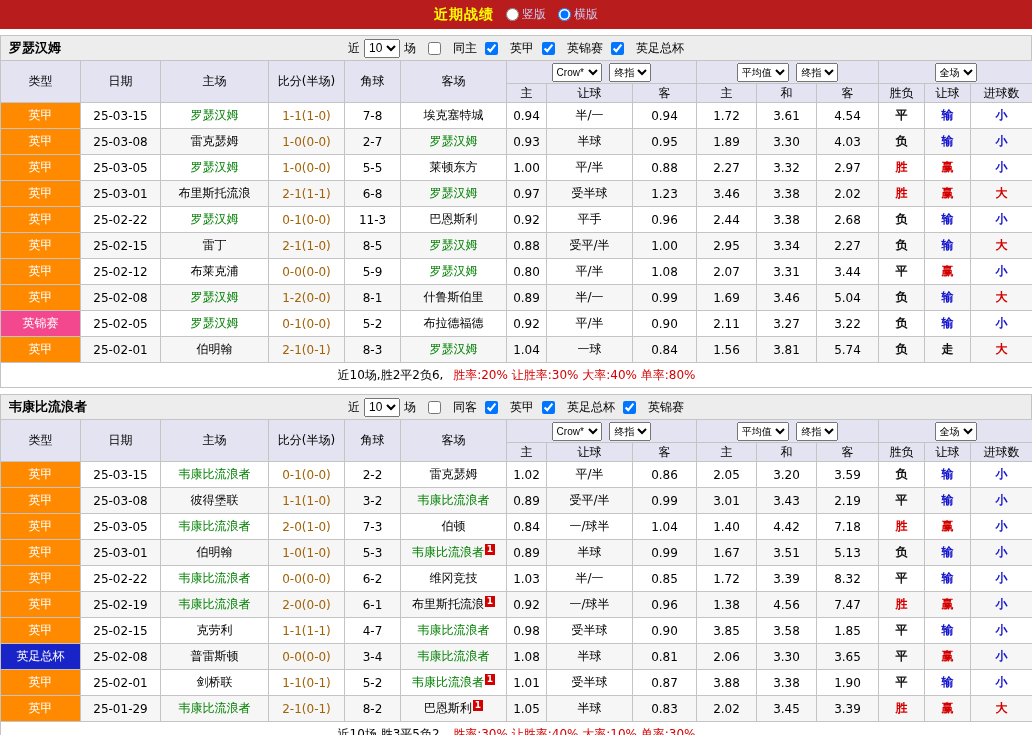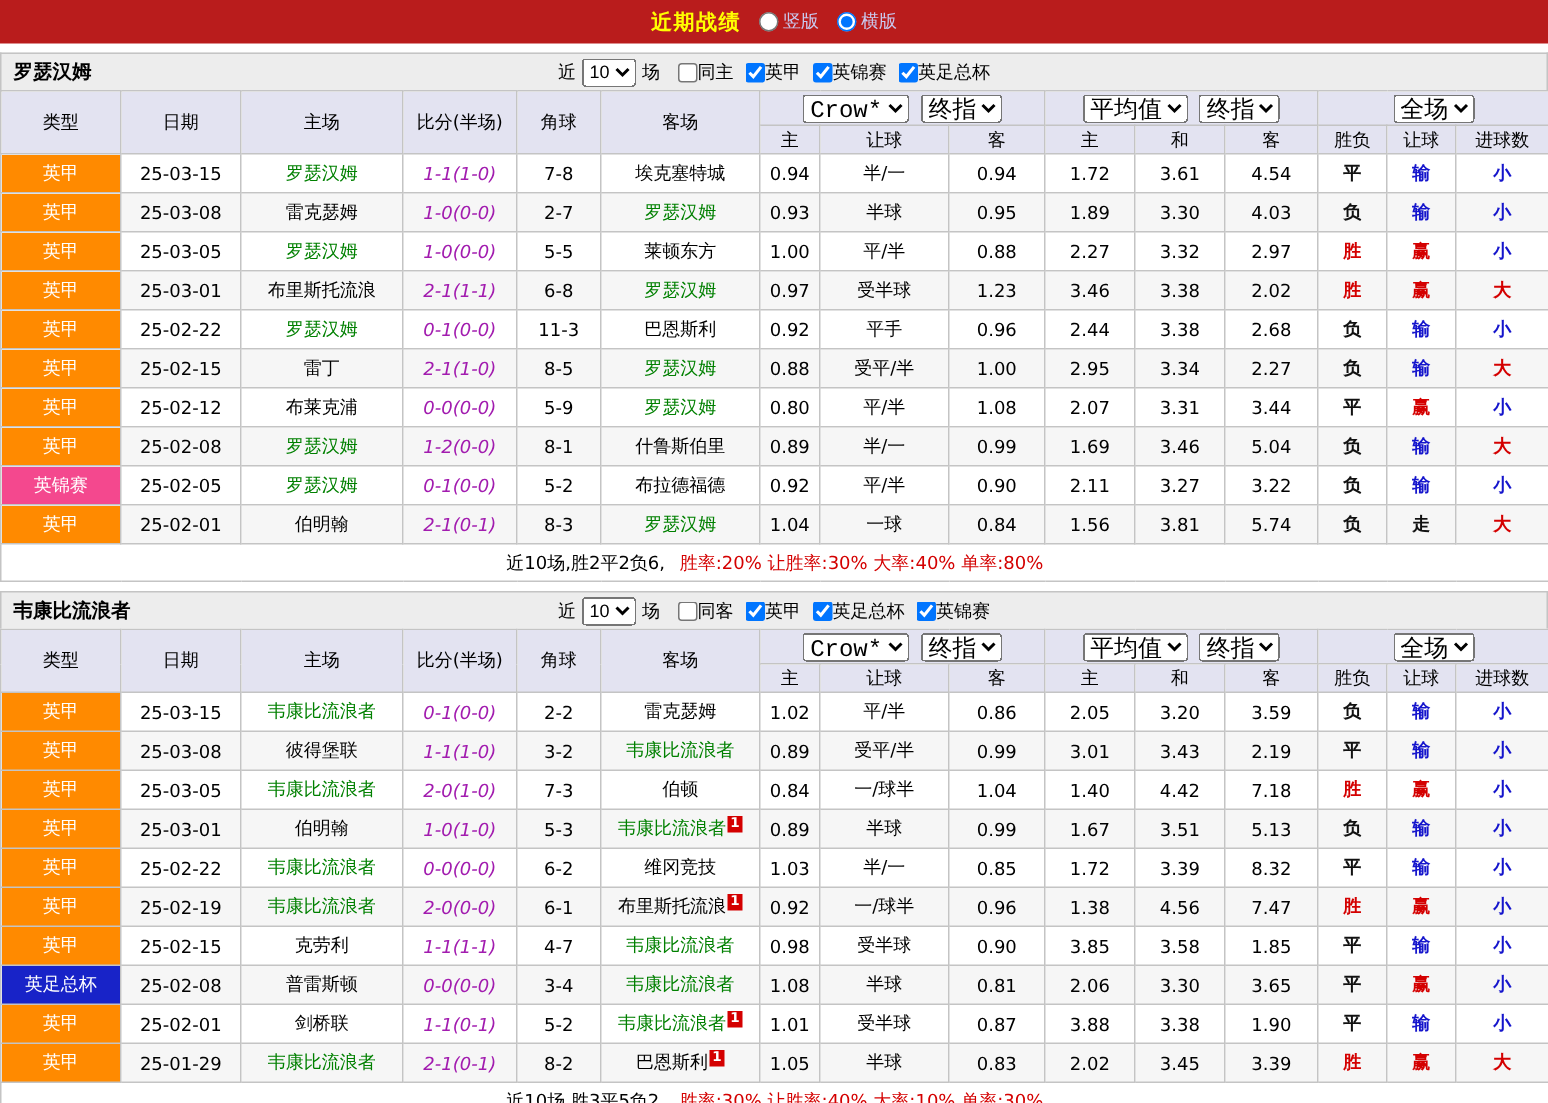--- a/index.html
+++ b/index.html
@@ -21,38 +21,38 @@
   .section { margin-top:6px; }
   .section-head {
     height:25px; background:#ededed;
     border:1px solid #c4c4c4; border-bottom:none;
     display:flex; align-items:center; position:relative;
   }
   .section-head .team { position:absolute; left:8px; font-weight:bold; font-size:13px; }
   .filters { margin:0 auto; display:flex; align-items:center; gap:4px; }
   .filters select { font-size:12px; height:19px; }
   .filters .cbs { display:inline-flex; align-items:center; }
-  .filters .cbs label { display:inline-flex; align-items:center; margin-left:8px; gap:0; cursor:pointer; }
+  .filters .cbs label { display:inline-flex; align-items:center; margin-left:8px; gap:12px; cursor:pointer; }
   .filters .cbs input { margin:0; }
 
   table { border-collapse:collapse; width:1032px; table-layout:fixed; }
   th, td {
     border:1px solid #c4c4c4; text-align:center; padding:0 2px;
     overflow:hidden; white-space:nowrap;
   }
   thead th { background:#e3e3f1; font-weight:normal; }
   tr.h1 th { height:23px; }
   tr.h2 th { height:19px; }
-  tr.h1 select { font-size:16px; height:19px; margin:0 2px;font-family:Liberation Mono, monospace; }
+  tr.h1 select { font-size:10px; height:19px; margin:0 2px; }
   tbody td { height:26px; }
   tbody tr:nth-child(even) td { background:#f6f6f6; }
   tbody tr:nth-child(odd) td { background:#ffffff; }
   td.league { color:#fff; }
   .subject { color:#008000; }
-  td.score { color:#a21caf;font-style:italic; }
+  td.score { color:#a16207; }
   td.outcome { font-weight:bold; }
   .badge {
     display:inline-block; background:#d40000; color:#fff;
     font-size:9px; line-height:11px; min-width:10px; padding:0 1px;
     vertical-align:top; margin-left:1px; font-weight:bold;
   }
   tfoot td { height:25px; background:#fff; }
   .stats-red { color:#d40000; margin-left:6px; }
 </style>
 </head>

